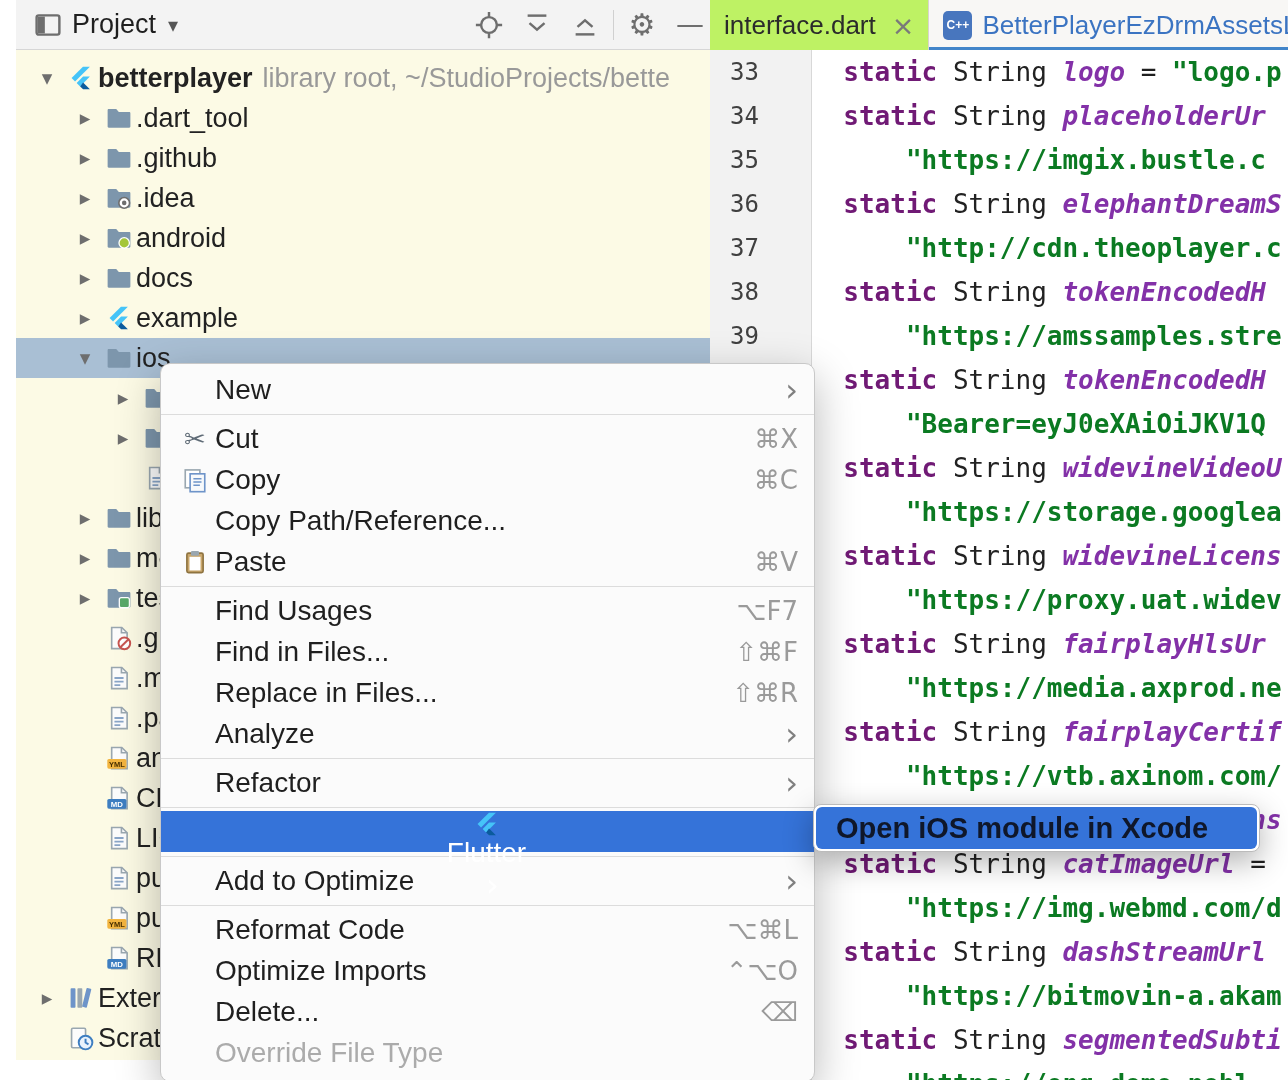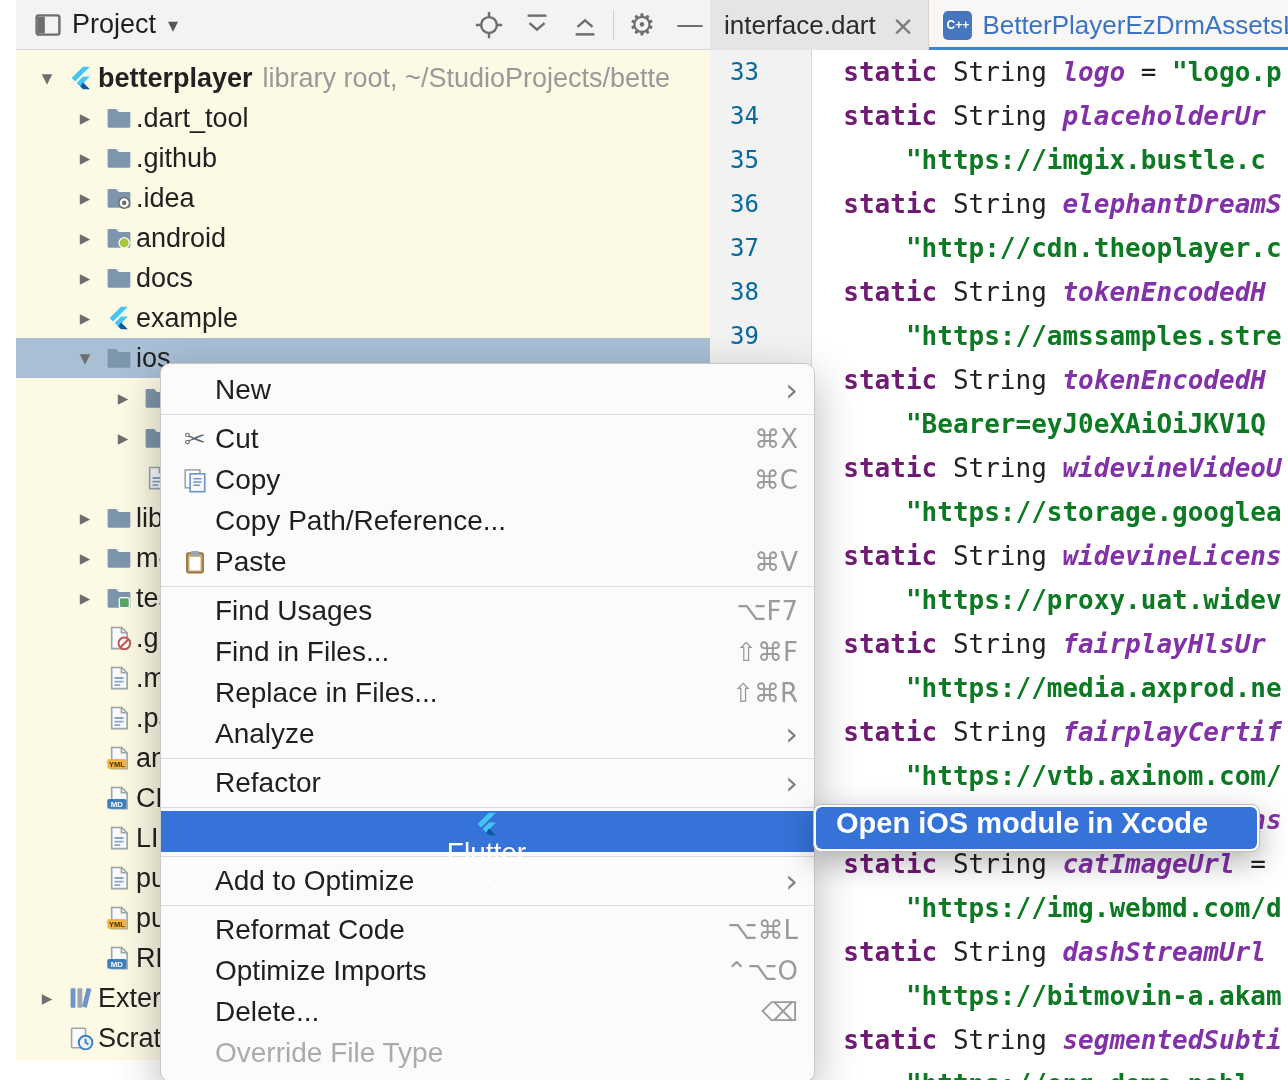--- a/index.html
+++ b/index.html
@@ -25,30 +25,30 @@
   .t-ind{flex:none;}
   .t-chev{flex:none;width:34px;text-align:center;color:#6E6E6E;font-size:21px;}
   .t-icon{flex:none;width:34px;display:flex;align-items:center;justify-content:center;}
   .t-icon svg{display:block;}
   .t-label{}
   .t-label.b{font-weight:bold;}
   .t-suffix{color:#999;margin-left:10px;}
 
   
   .right-pane{position:absolute;left:710px;top:0;right:0;height:1080px;}
-  .tab-bar{height:50px;background:#e5e5e5;border-bottom:1px solid #D6D6D6;display:flex;align-items:stretch;overflow:hidden;}
+  .tab-bar{height:50px;background:#bef264;border-bottom:1px solid #D6D6D6;display:flex;align-items:stretch;overflow:hidden;}
   .tab{display:flex;align-items:center;padding:0 14px;font-size:26px;color:#2b2b2b;border-right:1px solid #D8D4CC;white-space:nowrap;}
   .tab.active{background:#F8F7F5;box-shadow:inset 0 -3px 0 #4285C9;}
   .tab-label.blue{color:#3B74C2;}
   .tab-close{margin-left:16px;color:#7A7A7A;font-size:27px;}
   .cpp-badge{width:29px;height:29px;border-radius:5px;background:#4876BE;color:#fff;font-size:12px;font-weight:bold;display:flex;align-items:center;justify-content:center;margin-right:10px;flex:none;}
 
   .editor{position:absolute;top:50px;left:0;right:0;bottom:0;display:flex;background:#fff;overflow:hidden;}
   .gutter{width:102px;flex:none;background:#F2F2F2;border-right:1px solid #D8D8D8;box-sizing:border-box;text-align:right;}
-  .ln{height:44px;line-height:44px;padding-right:52px;font-family:"DejaVu Sans Mono",monospace;font-size:24px;color:#0369a1;text-align:right;}
+  .ln{height:44px;line-height:44px;padding-right:52px;font-family:"DejaVu Sans Mono",monospace;font-size:24px;color:#404040;text-align:right;}
   .codearea{flex:1;overflow:hidden;}
   .cl{height:44px;line-height:44px;white-space:pre;font-family:"DejaVu Sans Mono",monospace;font-size:26px;color:#1f1f1f;}
   .tk-kw{color:#701a75;font-weight:bold;}
   .tk-ty{color:#222;}
   .tk-fd{color:#8331A8;font-style:italic;font-weight:bold;}
   .tk-st{color:#0B7A22;font-weight:bold;}
 
   
   .context-menu{position:absolute;left:160px;top:363px;width:655px;box-sizing:border-box;background:#FBFBFB;border:1px solid #C8C8C8;border-radius:10px;box-shadow:0 14px 44px rgba(0,0,0,.28);padding:5px 0 8px;z-index:100;}
   .menu-item{display:flex;align-items:center;height:41px;padding:0 16px 0 14px;font-size:28px;color:#1f1f1f;}
@@ -58,21 +58,21 @@
   .mi-icon svg{display:block;}
   .mi-label{white-space:nowrap;}
   .mi-space{flex:1;}
   .mi-shortcut{color:#9a9a9a;font-size:26px;}
   .mi-arrow{color:#808080;font-size:32px;line-height:1;margin-left:12px;}
   .menu-item.hl .mi-arrow{color:#fff;}
   .menu-sep{height:1px;background:#DCDCDC;margin:3.5px 0;}
 
   
   .submenu{position:absolute;left:813px;top:804px;background:#fff;border:1px solid #BBB;border-radius:8px;padding:2px;box-shadow:0 10px 30px rgba(0,0,0,.3);z-index:101;}
-  .submenu-item{width:441px;height:42px;display:flex;align-items:flex-start;padding:0 20px;box-sizing:border-box;background:#3573D9;color:#ffffff;border-radius:6px;font-size:29px;font-weight:600;white-space:nowrap;}
+  .submenu-item{width:441px;height:42px;display:flex;align-items:center;padding:0 20px;box-sizing:border-box;background:#3573D9;color:#0f172a;border-radius:6px;font-size:29px;font-weight:600;white-space:nowrap;}
 </style>
 </head>
 <body>
 
 <div class="app">
 
   <div class="left-pane">
     <div class="panel-header">
       <span class="ph-icon">
         <svg width="28" height="28" viewBox="0 0 16 16">

